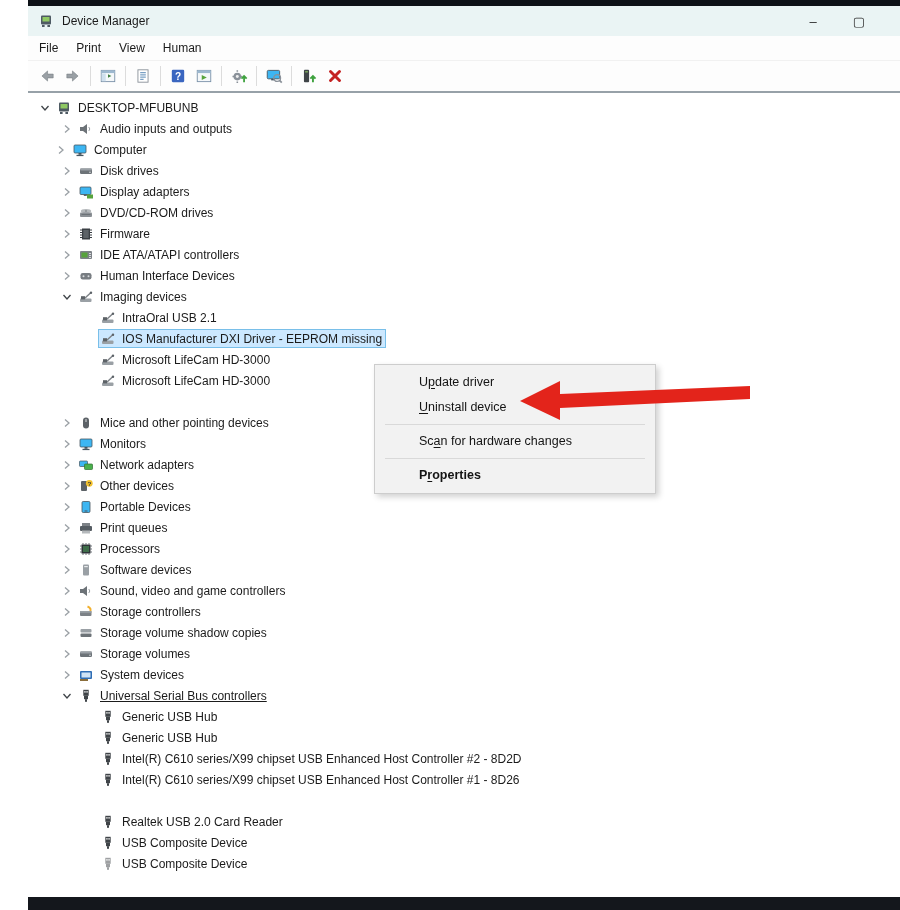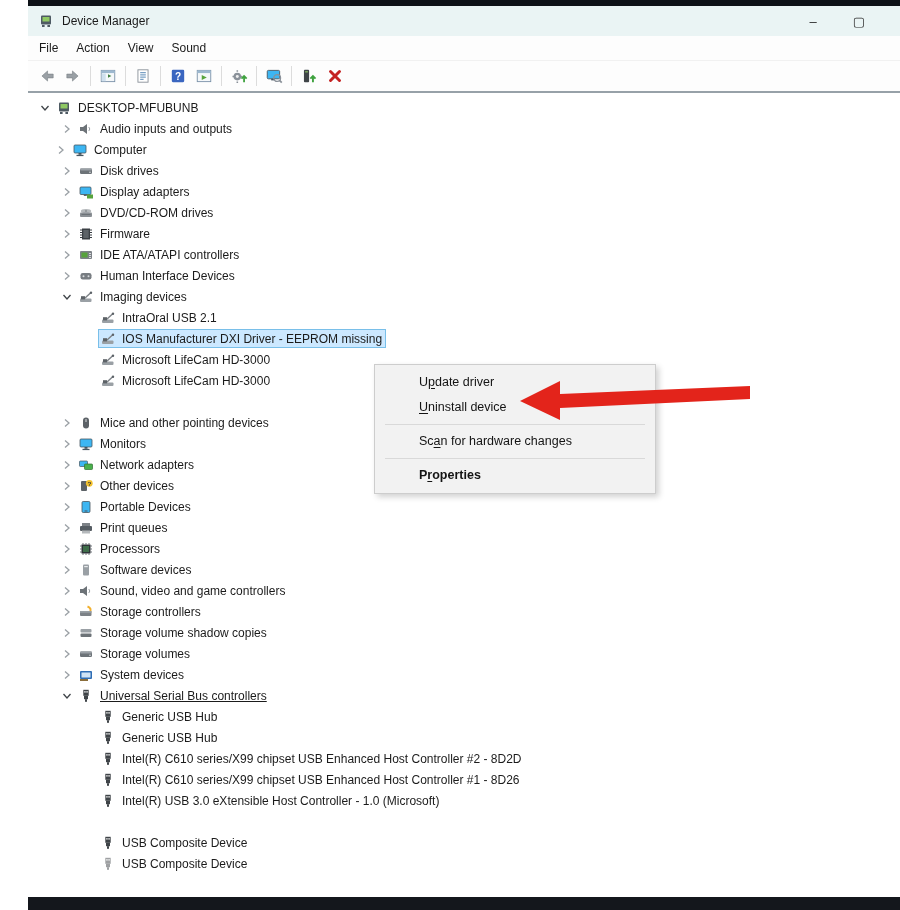--- a/index.html
+++ b/index.html
@@ -70,23 +70,23 @@
       <span class="title-text">Device Manager</span>
       <div class="controls">
         <span class="ctrl">–</span>
         <span class="ctrl">▢</span>
         <span class="ctrl">✕</span>
       </div>
     </div>
 
     <div class="menubar" id="menubar">
         <span class="menu-item">File</span>
-        <span class="menu-item">Action</span>
+        <span class="menu-item">Print</span>
         <span class="menu-item">View</span>
-        <span class="menu-item">Sound</span>
+        <span class="menu-item">Human</span>
       </div>
     <div class="toolbar" id="toolbar">
         <span class="tb-btn">
           <span class="icon">
             <svg width="18" height="18" viewBox="0 0 16 16" xmlns="http://www.w3.org/2000/svg">
               <path d="M8.5 3.5 L3.5 8 l5 4.5 v-2.8 h5 v-3.4 h-5 z" fill="#9aa0a5" stroke="#767c82" stroke-width=".5"></path>
             </svg>
           </span>
         </span>
         <span class="tb-btn">
@@ -711,35 +711,35 @@
                   <rect x="8.5" y="3" width="1.1" height="1.7" fill="#ffffff"></rect>
                   <rect x="6" y="7.8" width="4" height="3.4" fill="#3f4448"></rect>
                   <rect x="7" y="11.2" width="2" height="2.6" fill="#3f4448"></rect>
                 </svg>
               </span>
               <span class="tlabel">Intel(R) C610 series/X99 chipset USB Enhanced Host Controller #1 - 8D26</span>
             </span>
           </div>
           <div class="trow" style="padding-left: 52px;">
             <span class="chev"></span>
+          </div>
+          <div class="trow" style="padding-left: 52px;">
+            <span class="chev"></span>
             <span class="rowlab">
               <span class="ticon">
                 <svg width="16" height="16" viewBox="0 0 16 16" xmlns="http://www.w3.org/2000/svg">
                   <rect x="5.3" y="1.8" width="5.4" height="6" fill="#3f4448"></rect>
                   <rect x="6.4" y="3" width="1.1" height="1.7" fill="#ffffff"></rect>
                   <rect x="8.5" y="3" width="1.1" height="1.7" fill="#ffffff"></rect>
                   <rect x="6" y="7.8" width="4" height="3.4" fill="#3f4448"></rect>
                   <rect x="7" y="11.2" width="2" height="2.6" fill="#3f4448"></rect>
                 </svg>
               </span>
-              <span class="tlabel">Intel(R) USB 3.0 eXtensible Host Controller - 1.0 (Microsoft)</span>
-            </span>
-          </div>
-          <div class="trow" style="padding-left: 52px;">
-            <span class="chev"></span>
+              <span class="tlabel">Realtek USB 2.0 Card Reader</span>
+            </span>
           </div>
           <div class="trow" style="padding-left: 52px;">
             <span class="chev"></span>
             <span class="rowlab">
               <span class="ticon">
                 <svg width="16" height="16" viewBox="0 0 16 16" xmlns="http://www.w3.org/2000/svg">
                   <rect x="5.3" y="1.8" width="5.4" height="6" fill="#3f4448"></rect>
                   <rect x="6.4" y="3" width="1.1" height="1.7" fill="#ffffff"></rect>
                   <rect x="8.5" y="3" width="1.1" height="1.7" fill="#ffffff"></rect>
                   <rect x="6" y="7.8" width="4" height="3.4" fill="#3f4448"></rect>

